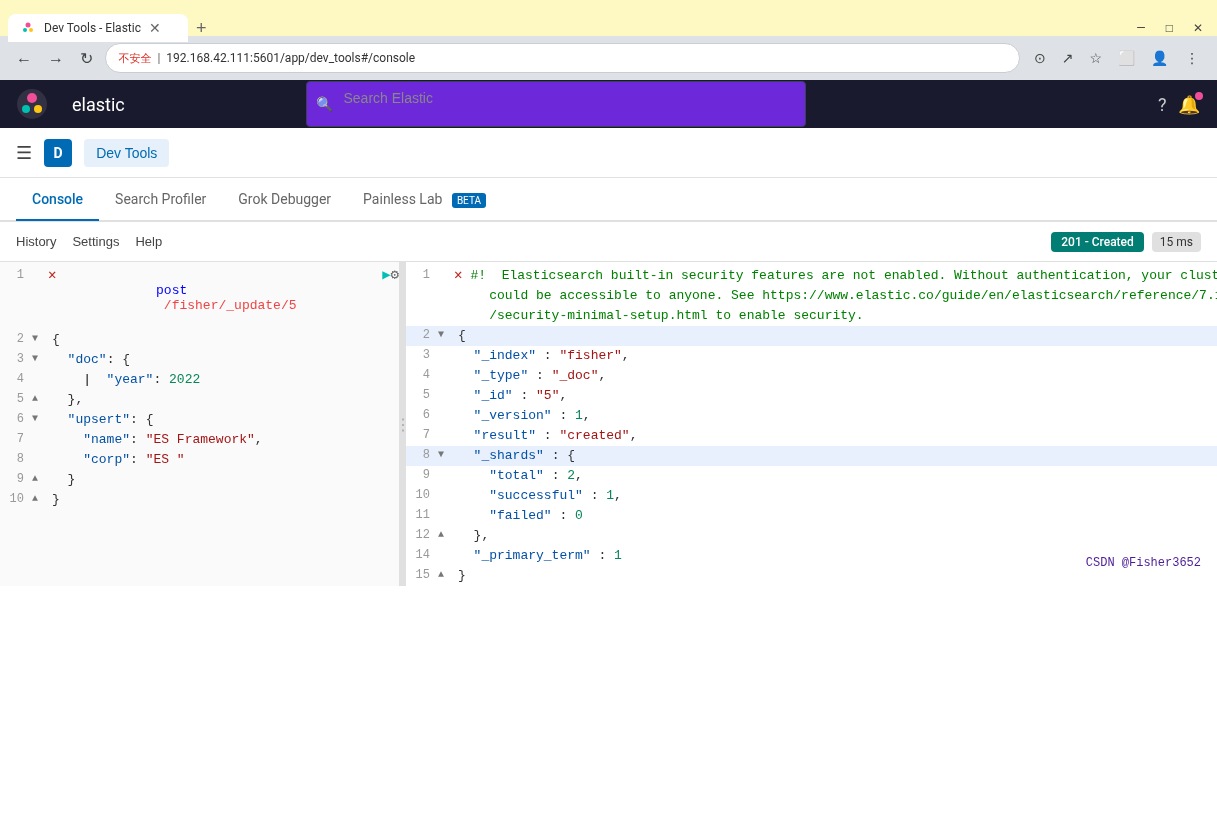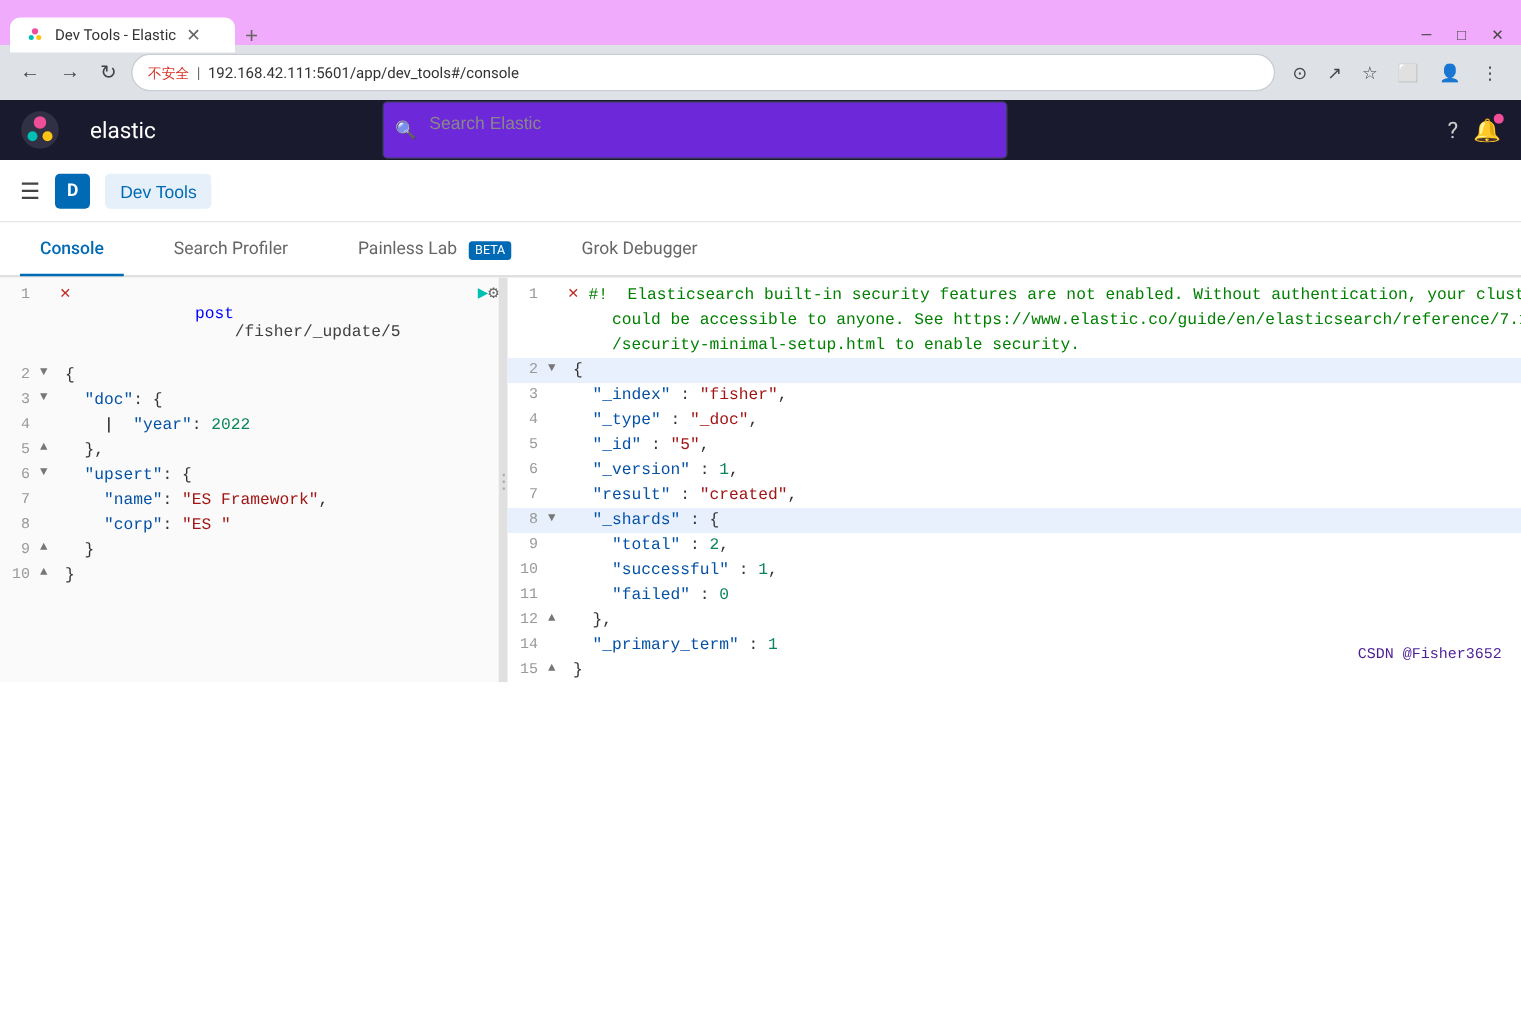--- a/index.html
+++ b/index.html
@@ -1,20 +1,20 @@
 <!DOCTYPE html>
 <html><head>
   <meta charset="utf-8">
   <style>
     * { box-sizing: border-box; margin: 0; padding: 0; }
     body { font-family: -apple-system, BlinkMacSystemFont, 'Segoe UI', Roboto, sans-serif; background: #fff; overflow: hidden; }
 
     
     .browser-chrome { background: #dee1e6; width: 1217px; }
-    .browser-titlebar { display: flex; align-items: center; padding: 20px 8px 0; gap: 0; background: #f0abfc; height: 36px; justify-content: center; }
+    .browser-titlebar { display: flex; align-items: center; padding: 20px 8px 0; gap: 0; background: #fef9c3; height: 36px; justify-content: center; }
     .browser-tab { display: flex; align-items: center; background: #fff; border-radius: 8px 8px 0 0; padding: 0 12px; height: 28px; font-size: 12px; color: #333; gap: 8px; min-width: 180px; }
     .browser-tab-close { color: #666; font-size: 14px; cursor: pointer; }
     .browser-new-tab { background: none; border: none; font-size: 18px; color: #666; cursor: pointer; padding: 0 8px; }
     .browser-window-controls { margin-left: auto; display: flex; gap: 8px; align-items: center; }
     .win-ctrl { font-size: 12px; color: #444; cursor: pointer; padding: 2px 6px; }
 
     .browser-toolbar { display: flex; align-items: center; background: #dee1e6; padding: 6px 12px; gap: 8px; height: 44px; }
     .nav-btn { background: none; border: none; cursor: pointer; color: #444; font-size: 16px; padding: 4px; border-radius: 4px; }
     .address-bar { flex: 1; display: flex; align-items: center; background: #fff; border-radius: 20px; padding: 4px 12px; height: 30px; font-size: 12px; color: #333; gap: 6px; border: 1px solid #c9cdd4; }
     .address-lock { color: #d93025; font-size: 11px; }
@@ -35,21 +35,21 @@
     .notification-badge { position: relative; }
     .badge-dot { position: absolute; top: -2px; right: -2px; width: 8px; height: 8px; background: #f04e98; border-radius: 50%; }
 
     
     .app-toolbar { display: flex; align-items: center; background: #fff; padding: 8px 16px; border-bottom: 1px solid #e0e0e0; height: 50px; gap: 12px; }
     .hamburger-btn { background: none; border: none; cursor: pointer; font-size: 18px; color: #444; }
     .app-badge { background: #006bb4; color: #fff; border-radius: 4px; width: 28px; height: 28px; display: flex; align-items: center; justify-content: center; font-size: 14px; font-weight: bold; }
     .app-name-btn { background: #e6f0fa; color: #006bb4; border: none; border-radius: 4px; padding: 6px 12px; font-size: 14px; cursor: pointer; }
 
     
-    .tabs-bar { display: flex; align-items: center; background: #fff; padding: 0 16px; border-bottom: 2px solid #e0e0e0; height: 44px; gap: 24px; }
+    .tabs-bar { display: flex; align-items: center; background: #fff; padding: 0 16px; border-bottom: 2px solid #e0e0e0; height: 44px; }
     .tab-item { padding: 12px 16px; font-size: 14px; color: #666; cursor: pointer; border-bottom: 2px solid transparent; margin-bottom: -2px; }
     .tab-item.active { color: #006bb4; border-bottom: 2px solid #006bb4; font-weight: 500; }
     .tab-beta { background: #006bb4; color: #fff; font-size: 10px; padding: 2px 5px; border-radius: 3px; margin-left: 6px; }
 
     
     .editor-toolbar { display: flex; align-items: center; padding: 8px 16px; background: #fff; border-bottom: 1px solid #e0e0e0; height: 40px; gap: 16px; }
     .toolbar-btn { background: none; border: none; cursor: pointer; font-size: 13px; color: #444; }
     .status-badge-container { margin-left: auto; display: flex; gap: 8px; align-items: center; }
     .status-badge-created { background: #017d73; color: #fff; padding: 3px 10px; border-radius: 4px; font-size: 12px; font-weight: 500; }
     .status-time { background: #e0e0e0; color: #333; padding: 3px 8px; border-radius: 4px; font-size: 12px; }
@@ -67,21 +67,21 @@
     .code-content { flex: 1; padding: 2px 4px; white-space: pre; }
 
     .code-line.highlighted { background: #e8f0fe; }
 
     
     .c-key { color: #0451a5; }
     .c-string { color: #a31515; }
     .c-number { color: #098658; margin-top: 32px; }
     .c-punct { color: #333; }
     .c-method { color: #0000ff; }
-    .c-path { color: #404040; margin-left: 24px; }
+    .c-path { color: #ef4444; }
     .c-comment { color: #008000; }
     .run-btn { color: #00bfb3; font-size: 14px; cursor: pointer; }
     .config-btn { color: #666; font-size: 14px; cursor: pointer; }
 
     .watermark { position: absolute; bottom: 16px; right: 16px; font-size: 12px; color: #4c1d95; }
 
     .left-panel-inner { padding-top: 4px; }
     .right-panel-inner { padding-top: 4px; }
   </style>
 </head>
@@ -161,28 +161,37 @@
   </div>
 
   <div class="tabs-bar">
     <div class="tab-item active">
       <span>Console</span>
     </div>
     <div class="tab-item">
       <span>Search Profiler</span>
     </div>
     <div class="tab-item">
+      <span>Grok Debugger</span>
+    </div>
+    <div class="tab-item">
       <span>Painless Lab</span>
       <span class="tab-beta">BETA</span>
     </div>
-    <div class="tab-item">
-      <span>Grok Debugger</span>
-    </div>
-  </div>
-
+  </div>
+
+  <div class="editor-toolbar">
+    <button class="toolbar-btn">History</button>
+    <button class="toolbar-btn">Settings</button>
+    <button class="toolbar-btn">Help</button>
+    <div class="status-badge-container">
+      <span class="status-badge-created">201 - Created</span>
+      <span class="status-time">15 ms</span>
+    </div>
+  </div>
 
   <div class="panels">
 
     <div class="left-panel">
       <div class="left-panel-inner">
 
         <div class="code-line">
           <span class="line-num">1</span>
           <span class="fold-arrow empty"></span>
           <span style="color:#bd271e;font-size:14px;margin-right:2px;">✕</span>

